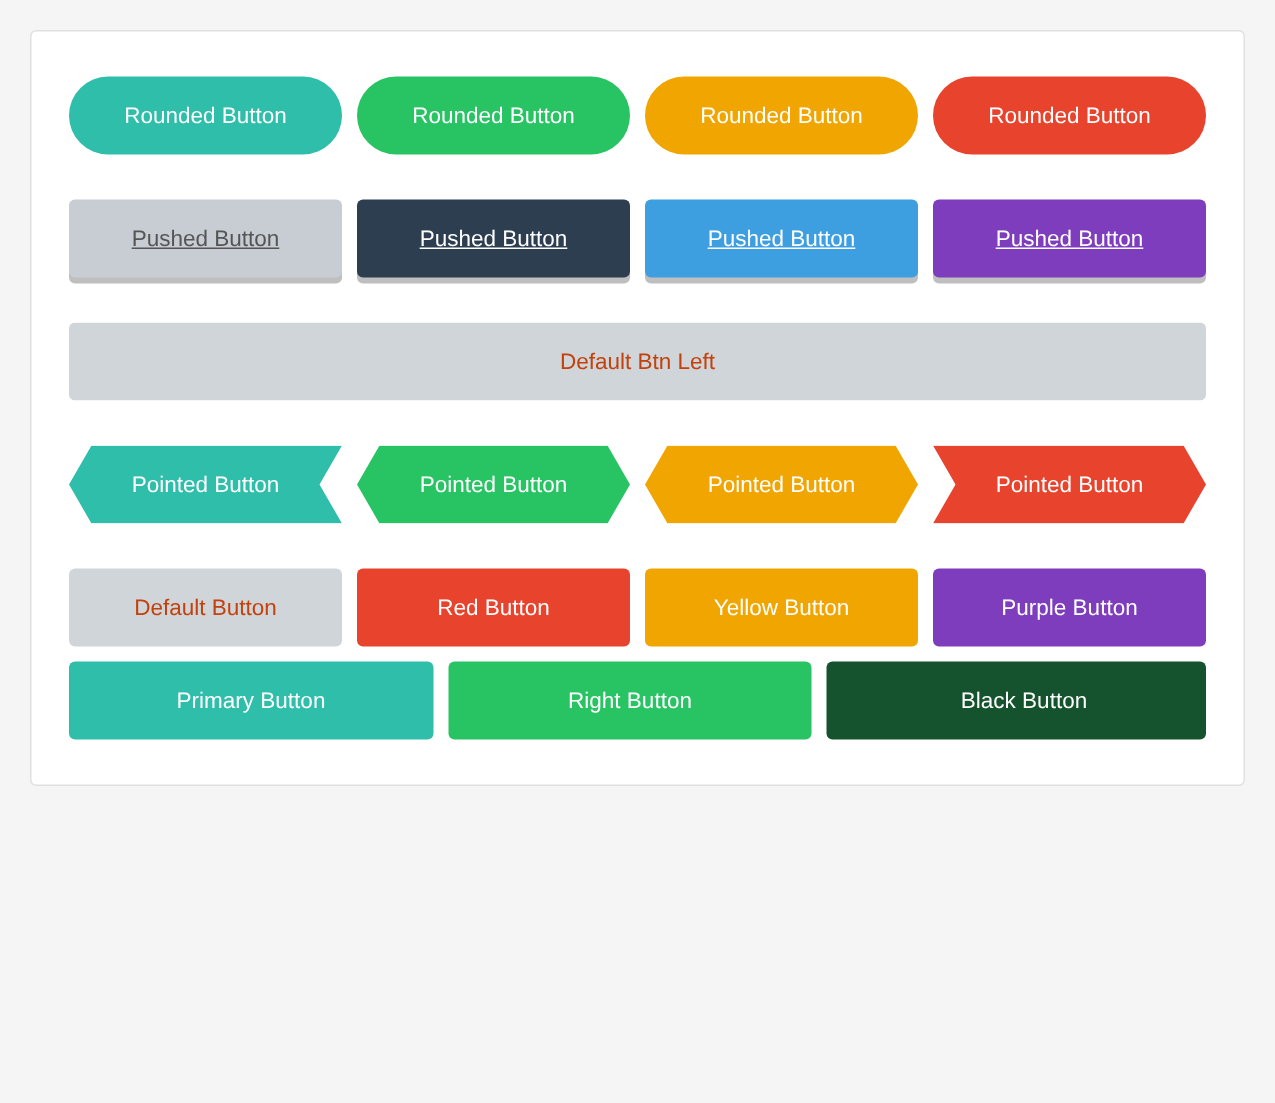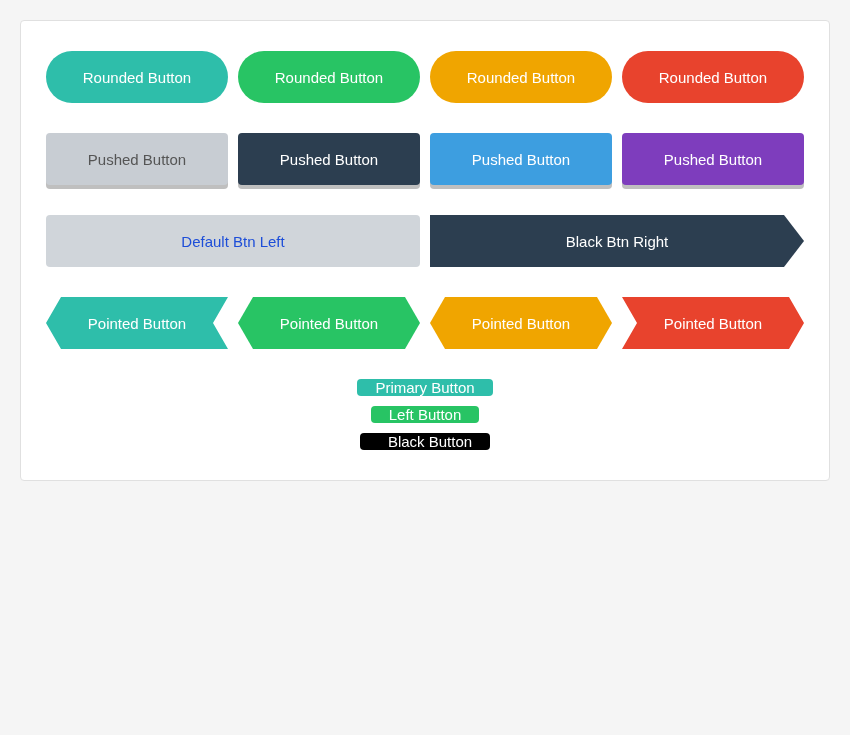--- a/index.html
+++ b/index.html
@@ -22,21 +22,21 @@
       flex-direction: column;
       gap: 0px;
     }
     .row {
       display: flex;
       flex-direction: row;
       align-items: center;
       gap: 10px;
       margin-bottom: 30px;
     }
-    .row:last-child { margin-bottom: 0; flex-direction: column; }
+    .row:last-child { margin-bottom: 0; }
 
     
     .btn {
       display: inline-flex;
       align-items: center;
       justify-content: center;
       font-size: 15px;
       font-weight: 500;
       cursor: pointer;
       border: none;
@@ -50,20 +50,21 @@
 
     
     .btn-rounded {
       border-radius: 50px;
     }
 
     
     .btn-pushed {
       border-radius: 4px;
       box-shadow: 0 4px 0 rgba(0,0,0,0.25);
+      text-decoration: underline;
     }
 
     
     .btn-pointed-left {
       clip-path: polygon(15px 0%, 100% 0%, calc(100% - 15px) 50%, 100% 100%, 15px 100%, 0% 50%);
       border-radius: 0;
     }
     .btn-pointed-right {
       clip-path: polygon(0% 0%, calc(100% - 15px) 0%, 100% 50%, calc(100% - 15px) 100%, 0% 100%, 15px 50%);
       border-radius: 0;
@@ -94,22 +95,22 @@
 
     
     .color-teal       { background-color: #2ebeaa; }
     .color-green      { background-color: #28c464; }
     .color-yellow     { background-color: #f0a500; }
     .color-red        { background-color: #e8432d; }
     .color-gray       { background-color: #c8cdd3; color: #555; }
     .color-darkblue   { background-color: #2c3e50; }
     .color-blue       { background-color: #3d9ee0; }
     .color-purple     { background-color: #7e3dbd; }
-    .color-black      { background-color: #000000; padding-left: 28px; }
-    .color-light-gray { background-color: #d0d5da; color: #1d4ed8; }
+    .color-black      { background-color: #14532d; padding-left: 28px; }
+    .color-light-gray { background-color: #d0d5da; color: #c2410c; }
   </style>
 </head>
 <body>
 
 <div class="container">
 
   <div class="row">
     <button class="btn btn-rounded color-teal">Rounded Button</button>
     <button class="btn btn-rounded color-green">Rounded Button</button>
     <button class="btn btn-rounded color-yellow">Rounded Button</button>
@@ -118,30 +119,35 @@
 
   <div class="row">
     <button class="btn btn-pushed color-gray">Pushed Button</button>
     <button class="btn btn-pushed color-darkblue">Pushed Button</button>
     <button class="btn btn-pushed color-blue">Pushed Button</button>
     <button class="btn btn-pushed color-purple">Pushed Button</button>
   </div>
 
   <div class="row">
     <button class="btn btn-flat-left color-light-gray" style="border-radius:4px;">Default Btn Left</button>
-    <button class="btn btn-arrow-right color-darkblue">Black Btn Right</button>
   </div>
 
   <div class="row">
     <button class="btn btn-pointed-left color-teal">Pointed Button</button>
     <button class="btn btn-pointed-both color-green">Pointed Button</button>
     <button class="btn btn-pointed-both color-yellow">Pointed Button</button>
     <button class="btn btn-pointed-right color-red">Pointed Button</button>
   </div>
 
+  <div class="row" style="margin-bottom:10px;">
+    <button class="btn btn-rect color-light-gray">Default Button</button>
+    <button class="btn btn-rect color-red">Red Button</button>
+    <button class="btn btn-rect color-yellow">Yellow Button</button>
+    <button class="btn btn-rect color-purple">Purple Button</button>
+  </div>
 
   <div class="row" style="margin-bottom:0;">
     <button class="btn btn-rect color-teal">Primary Button</button>
-    <button class="btn btn-rect color-green">Left Button</button>
+    <button class="btn btn-rect color-green">Right Button</button>
     <button class="btn btn-rect color-black">Black Button</button>
   </div>
 
 </div>
 
 </body></html>

